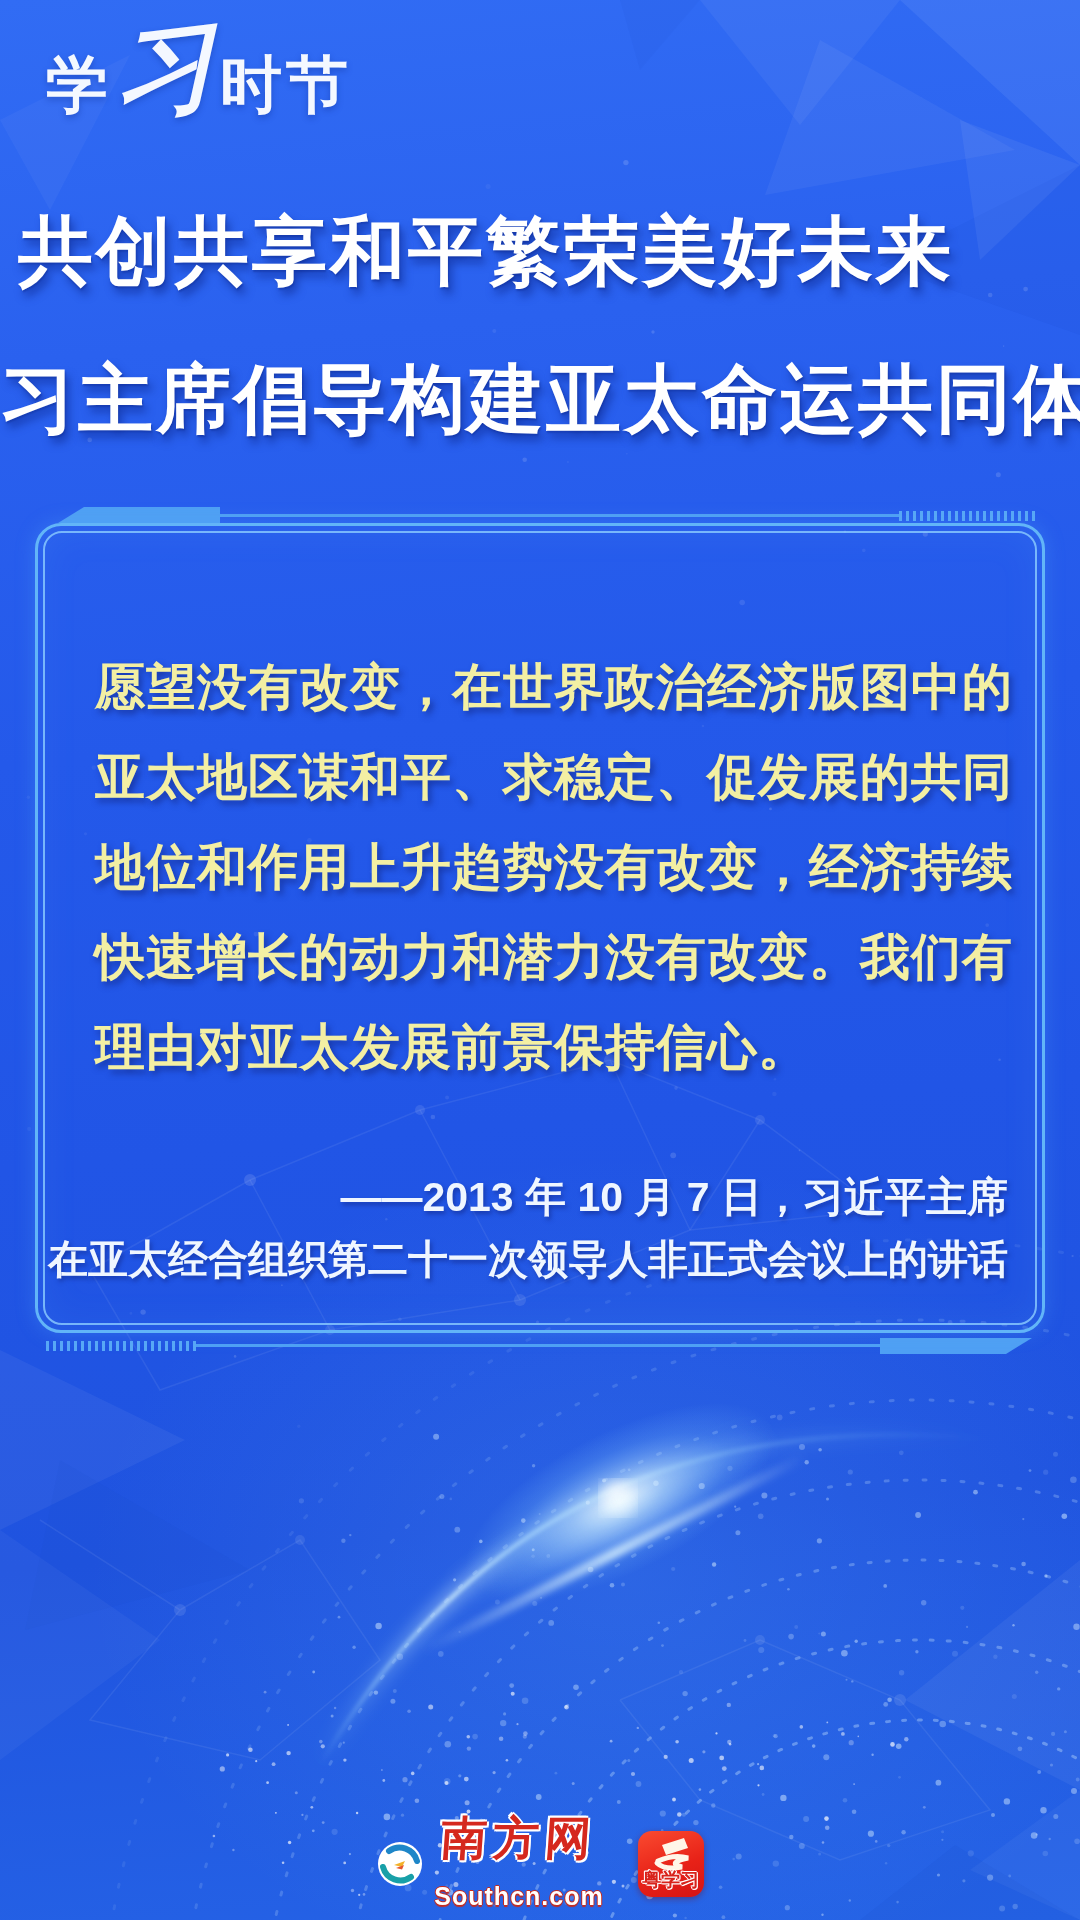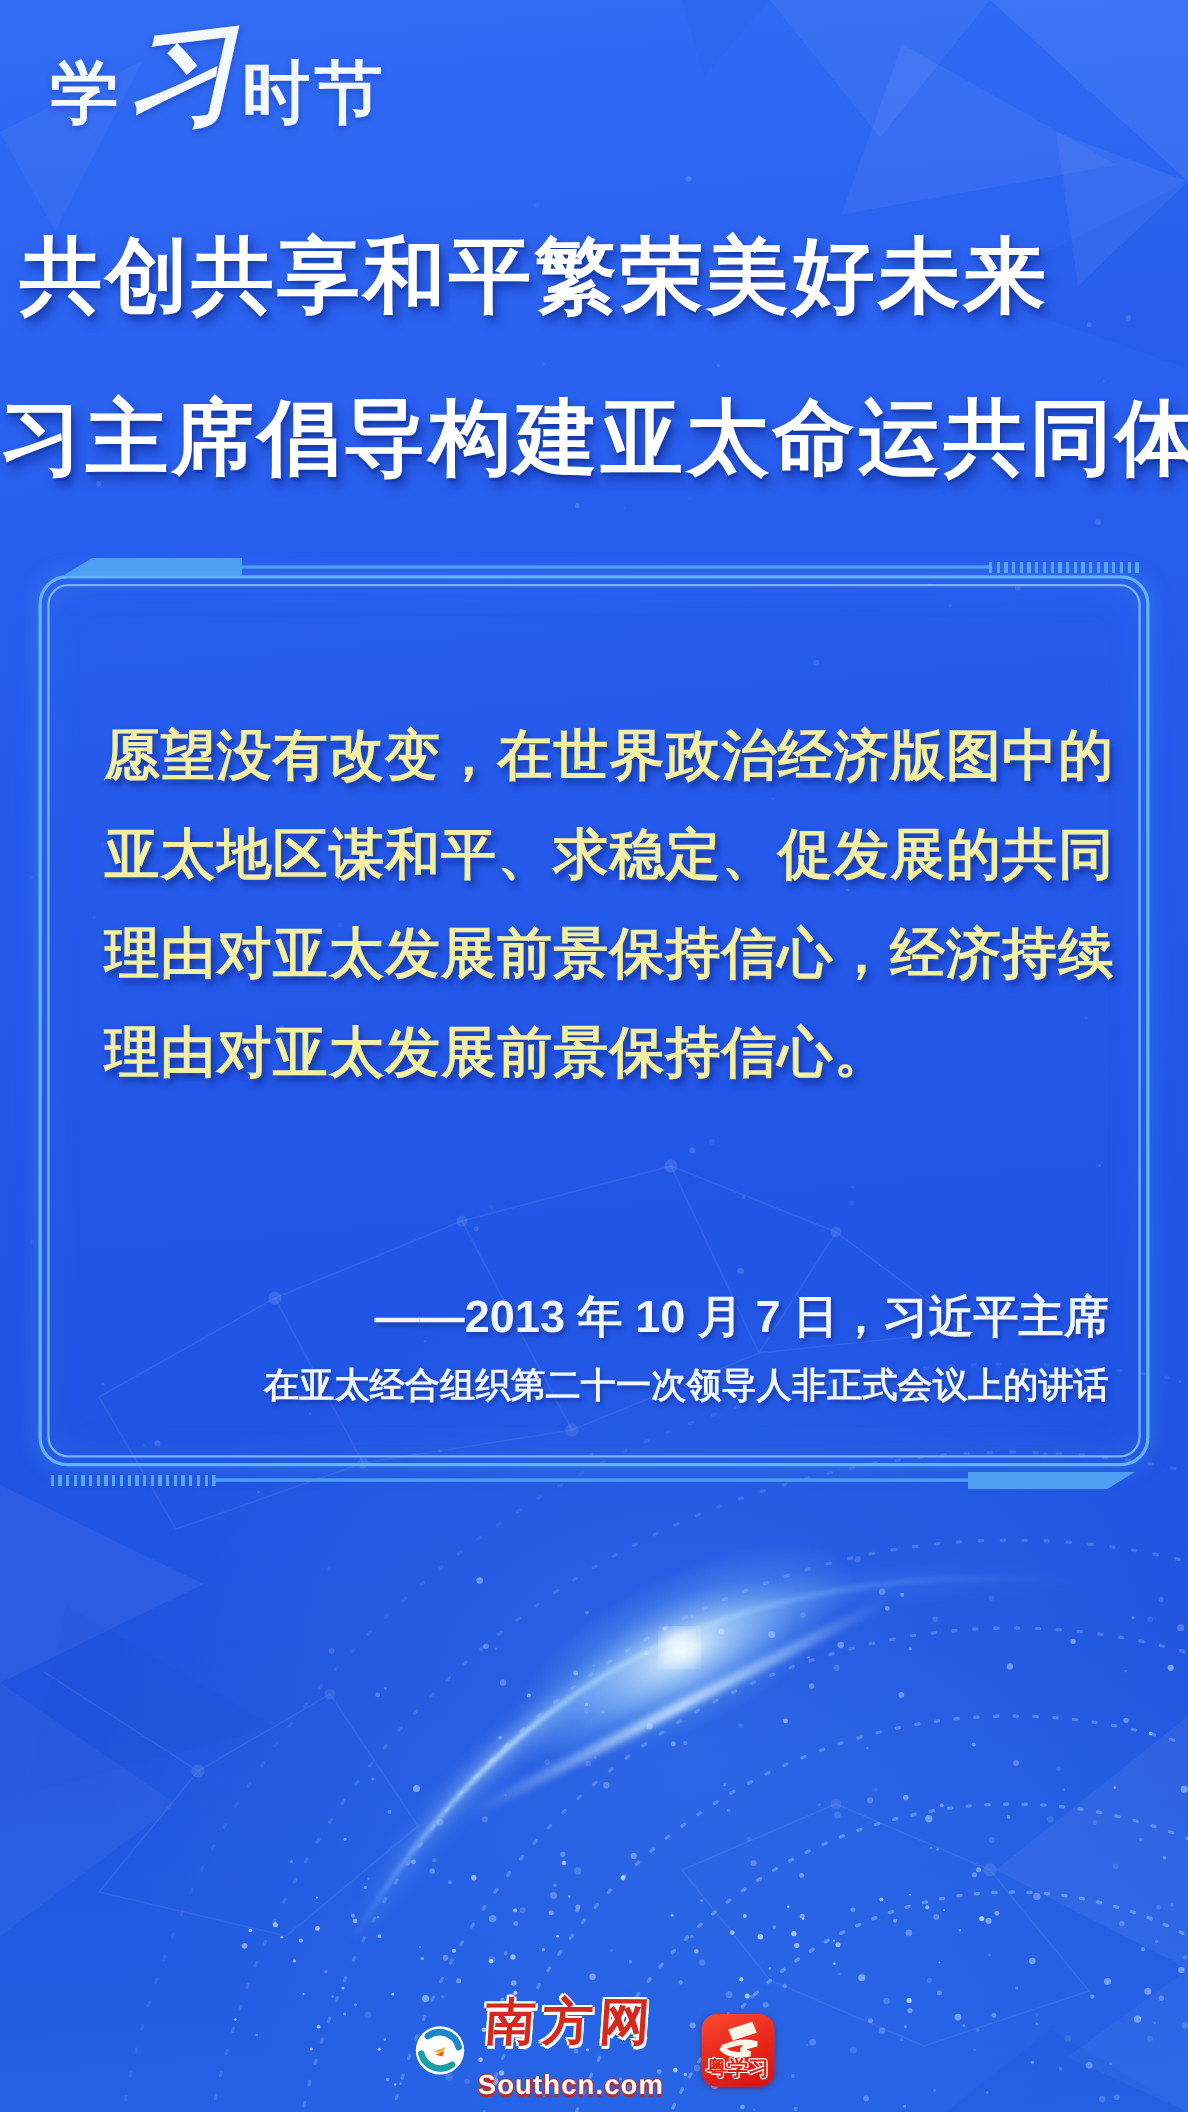--- a/index.html
+++ b/index.html
@@ -45,21 +45,21 @@
   .quote-box::before{content:"";position:absolute;inset:5px;border-radius:19px;
     border:2px solid rgba(140,205,255,.8);}
 
   .quote-text{left:95px;top:642px;width:910px;color:#F3EFA3;font-weight:700;}
   .quote-line{font-size:50px;line-height:90px;letter-spacing:1px;white-space:nowrap;
     text-shadow:3px 4px 6px rgba(18,42,140,.7);}
 
   .attr{right:72px;text-align:right;color:#EFF6FF;font-weight:700;
     text-shadow:2px 3px 4px rgba(18,42,140,.6);white-space:nowrap;}
   .attr1{top:1172px;font-size:41px;line-height:50px;}
-  .attr2{top:1234px;font-size:32px;line-height:50px;}
+  .attr2{top:1234px;font-size:40px;line-height:50px;}
 
   
   .footer{left:0;top:1816px;width:1080px;display:flex;justify-content:center;
     align-items:center;gap:34px;}
   .southcn{display:flex;align-items:center;gap:10px;}
   .southcn-col{display:flex;flex-direction:column;align-items:center;}
   .southcn-name{font-size:46px;line-height:46px;font-weight:900;color:#D5281E;
     font-family:"Liberation Serif",serif;letter-spacing:6px;transform:skewX(-4deg);
     text-shadow:-2px 0 #fff,2px 0 #fff,0 -2px #fff,0 2px #fff,2px 2px #fff,-2px -2px #fff;}
   .southcn-domain{margin-top:20px;font-size:25px;font-weight:800;color:#FFFFFF;
@@ -523,21 +523,22 @@
   <div class="abs hatch hatch-top"></div>
   <div class="abs hatch hatch-bottom"></div>
   <div class="abs deco line-bottom"></div>
   <div class="abs deco trap-right"></div>
 
   <div class="abs quote-box"></div>
 
   <div class="abs quote-text">
     <div class="quote-line">愿望没有改变，在世界政治经济版图中的</div>
     <div class="quote-line">亚太地区谋和平、求稳定、促发展的共同</div>
-    <div class="quote-line">理由对亚太发展前景保持信心，经济持续</div>
+    <div class="quote-line">地位和作用上升趋势没有改变，经济持续</div>
+    <div class="quote-line">快速增长的动力和潜力没有改变。我们有</div>
     <div class="quote-line">理由对亚太发展前景保持信心。</div>
   </div>
 
   <div class="abs attr attr1">——2013 年 10 月 7 日，习近平主席</div>
   <div class="abs attr attr2">在亚太经合组织第二十一次领导人非正式会议上的讲话</div>
 
   <div class="abs footer">
     <div class="southcn">
       <svg width="48" height="48" viewBox="0 0 48 48">
         <circle cx="24" cy="24" r="22" fill="#FFFFFF"></circle>

